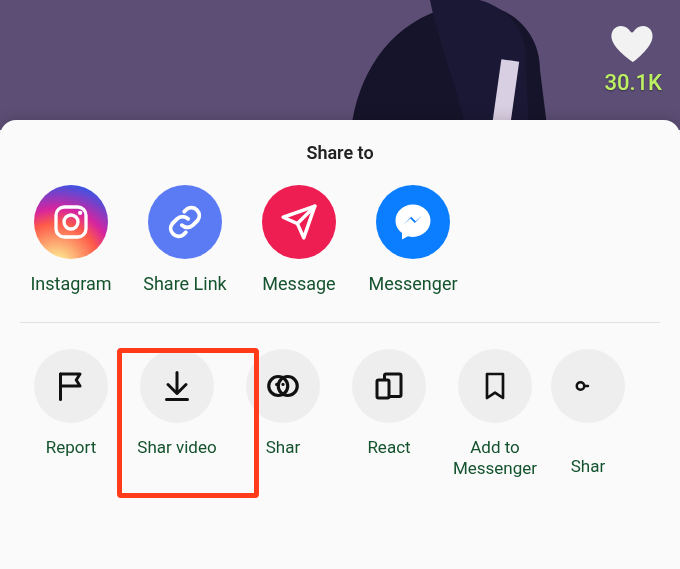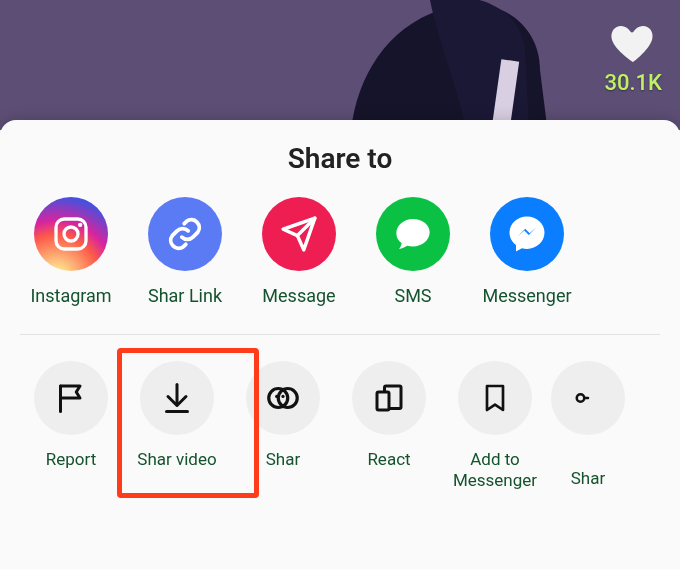--- a/index.html
+++ b/index.html
@@ -49,21 +49,21 @@
     bottom: 0;
     background: #fafafa;
     border-top-left-radius: 16px;
     border-top-right-radius: 16px;
     box-shadow: 0 -2px 14px rgba(0,0,0,0.15);
     padding-top: 22px;
     overflow: hidden;
   }
   .sheet-title {
     text-align: center;
-    font-size: 28px;
+    font-size: 18px;
     font-weight: 600;
     color: #222;
     margin-bottom: 22px;
   }
   .row {
     display: flex;
     flex-direction: row;
     align-items: flex-start;
     gap: 28px;
     padding-left: 28px;
@@ -155,41 +155,33 @@
       <span class="item-label">Instagram</span>
     </div>
 
     <div class="item">
       <div class="circle copylink-bg">
         <svg width="38" height="38" viewBox="0 0 24 24" fill="none" stroke="#fff" stroke-width="2.4" stroke-linecap="round">
           <path d="M10 14a5 5 0 0 0 7 0l3-3a5 5 0 0 0-7-7l-1.5 1.5"></path>
           <path d="M14 10a5 5 0 0 0-7 0l-3 3a5 5 0 0 0 7 7l1.5-1.5"></path>
         </svg>
       </div>
-      <span class="item-label">Shar Link</span>
+      <span class="item-label">Share Link</span>
     </div>
 
     <div class="item">
       <div class="circle message-bg">
         <svg width="38" height="38" viewBox="0 0 24 24" fill="none" stroke="#fff" stroke-width="2.2" stroke-linejoin="round" stroke-linecap="round">
           <path d="M22 2 2 9l9 4 4 9 7-20z"></path>
           <path d="M11 13 22 2"></path>
         </svg>
       </div>
       <span class="item-label">Message</span>
     </div>
 
-    <div class="item">
-      <div class="circle sms-bg">
-        <svg width="40" height="40" viewBox="0 0 24 24">
-          <path d="M12 3C6.5 3 2 6.8 2 11.5c0 2.4 1.2 4.6 3.2 6.1-.2 1.2-.8 2.6-1.6 3.4 1.8-.2 3.6-1 4.9-1.9 1.1.3 2.3.4 3.5.4 5.5 0 10-3.8 10-8.5S17.5 3 12 3z" fill="#fff"></path>
-        </svg>
-      </div>
-      <span class="item-label">SMS</span>
-    </div>
 
     <div class="item">
       <div class="circle messenger-bg">
         <svg width="42" height="42" viewBox="0 0 24 24">
           <path d="M12 2C6.5 2 2 6.1 2 11.2c0 2.9 1.4 5.4 3.7 7.1V22l3.4-1.9c.9.3 1.9.4 2.9.4 5.5 0 10-4.1 10-9.3S17.5 2 12 2z" fill="#fff"></path>
           <path d="M6.5 13.5 11 9l2.5 2.5L17.5 8 13 12.5 10.5 10 6.5 13.5z" fill="#0b7eff"></path>
         </svg>
       </div>
       <span class="item-label">Messenger</span>
     </div>

